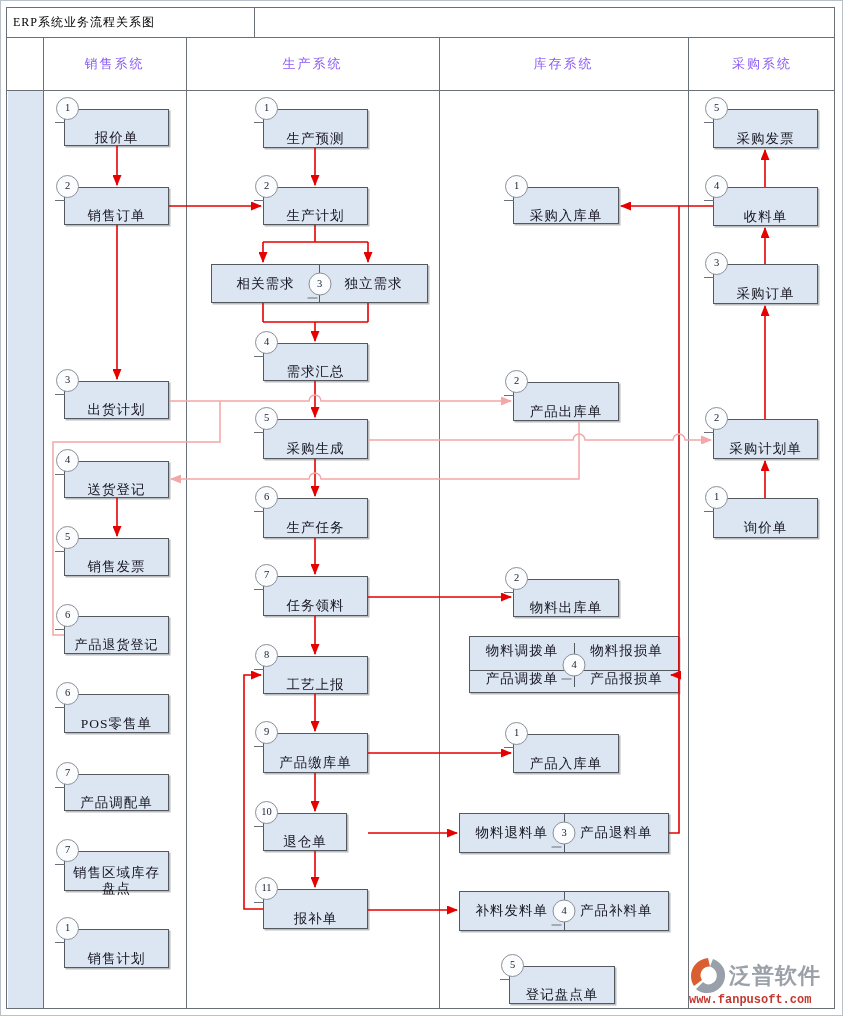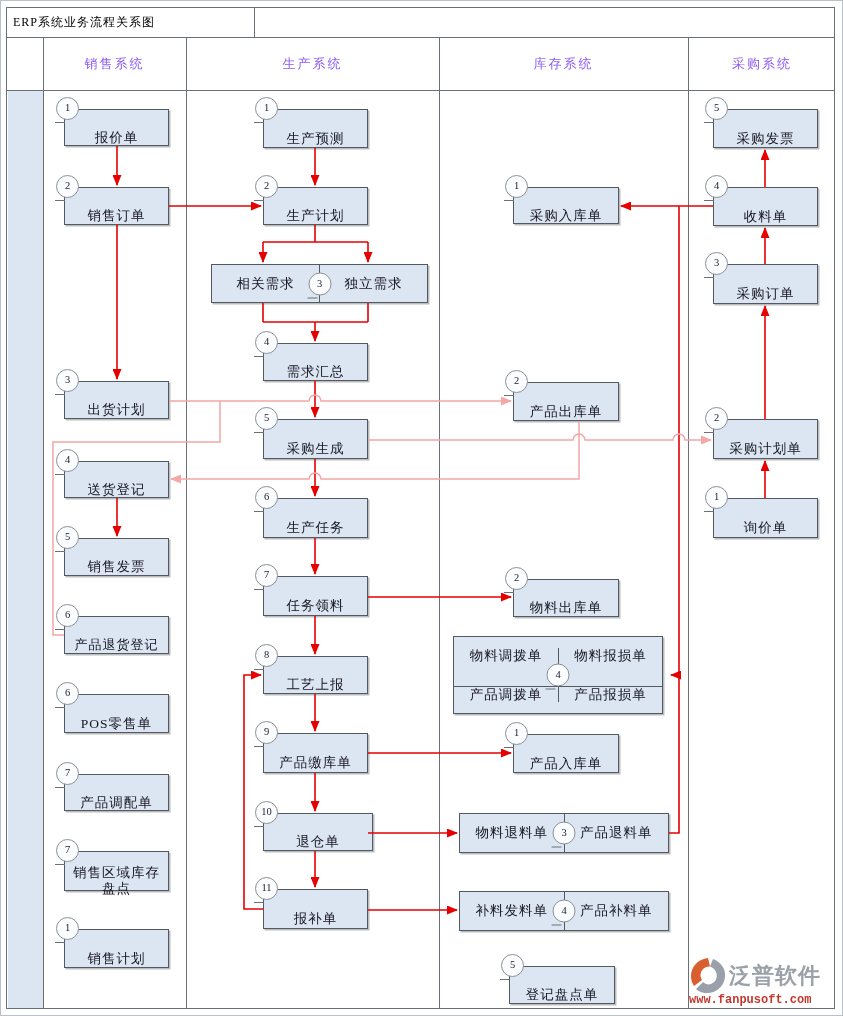--- a/index.html
+++ b/index.html
@@ -134,42 +134,42 @@
     <span class="lbl">任务领料</span>
     </div>
   <div class="node" style="left:262px;top:655px;width:105px;height:38px">
     <span class="badge">8</span>
     <span class="lbl">工艺上报</span>
     </div>
   <div class="node" style="left:262px;top:732px;width:105px;height:40px">
     <span class="badge">9</span>
     <span class="lbl">产品缴库单</span>
     </div>
-  <div class="node" style="left:262px;top:812px;width:110px;height:38px">
+  <div class="node" style="left:262px;top:812px;width:84px;height:38px">
     <span class="badge">10</span>
     <span class="lbl">退仓单</span>
     </div>
   <div class="node" style="left:262px;top:888px;width:105px;height:40px">
     <span class="badge">11</span>
     <span class="lbl">报补单</span>
     </div>
 
   <div class="node" style="left:512px;top:186px;width:106px;height:37px">
     <span class="badge">1</span>
     <span class="lbl">采购入库单</span>
     </div>
   <div class="node" style="left:512px;top:381px;width:106px;height:39px">
     <span class="badge">2</span>
     <span class="lbl">产品出库单</span>
     </div>
   <div class="node" style="left:512px;top:578px;width:106px;height:38px">
     <span class="badge">2</span>
     <span class="lbl">物料出库单</span>
     </div>
-  <div class="node quad" style="left:452px;top:635px;width:210px;height:78px">
+  <div class="node quad" style="left:468px;top:635px;width:210px;height:57px">
     <span class="qcell">物料调拨单</span>
     <span class="qcell">物料报损单</span>
     <span class="qcell">产品调拨单</span>
     <span class="qcell">产品报损单</span>
     <span class="badge center">4</span>
     </div>
   <div class="node" style="left:512px;top:733px;width:106px;height:39px">
     <span class="badge">1</span>
     <span class="lbl">产品入库单</span>
     </div>

